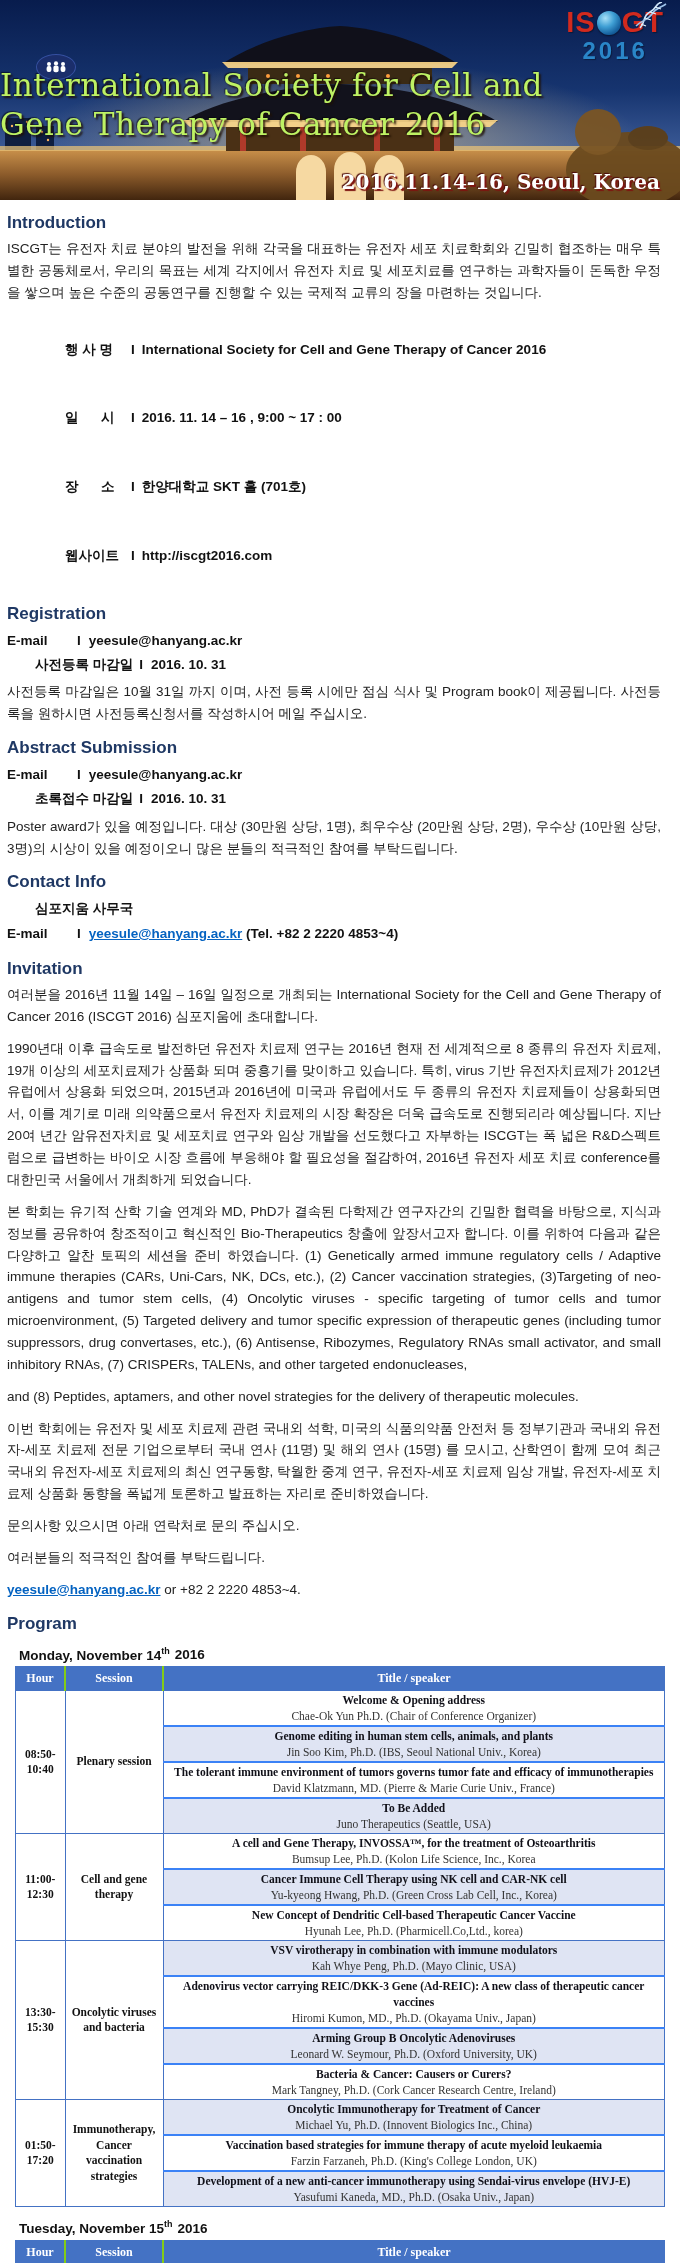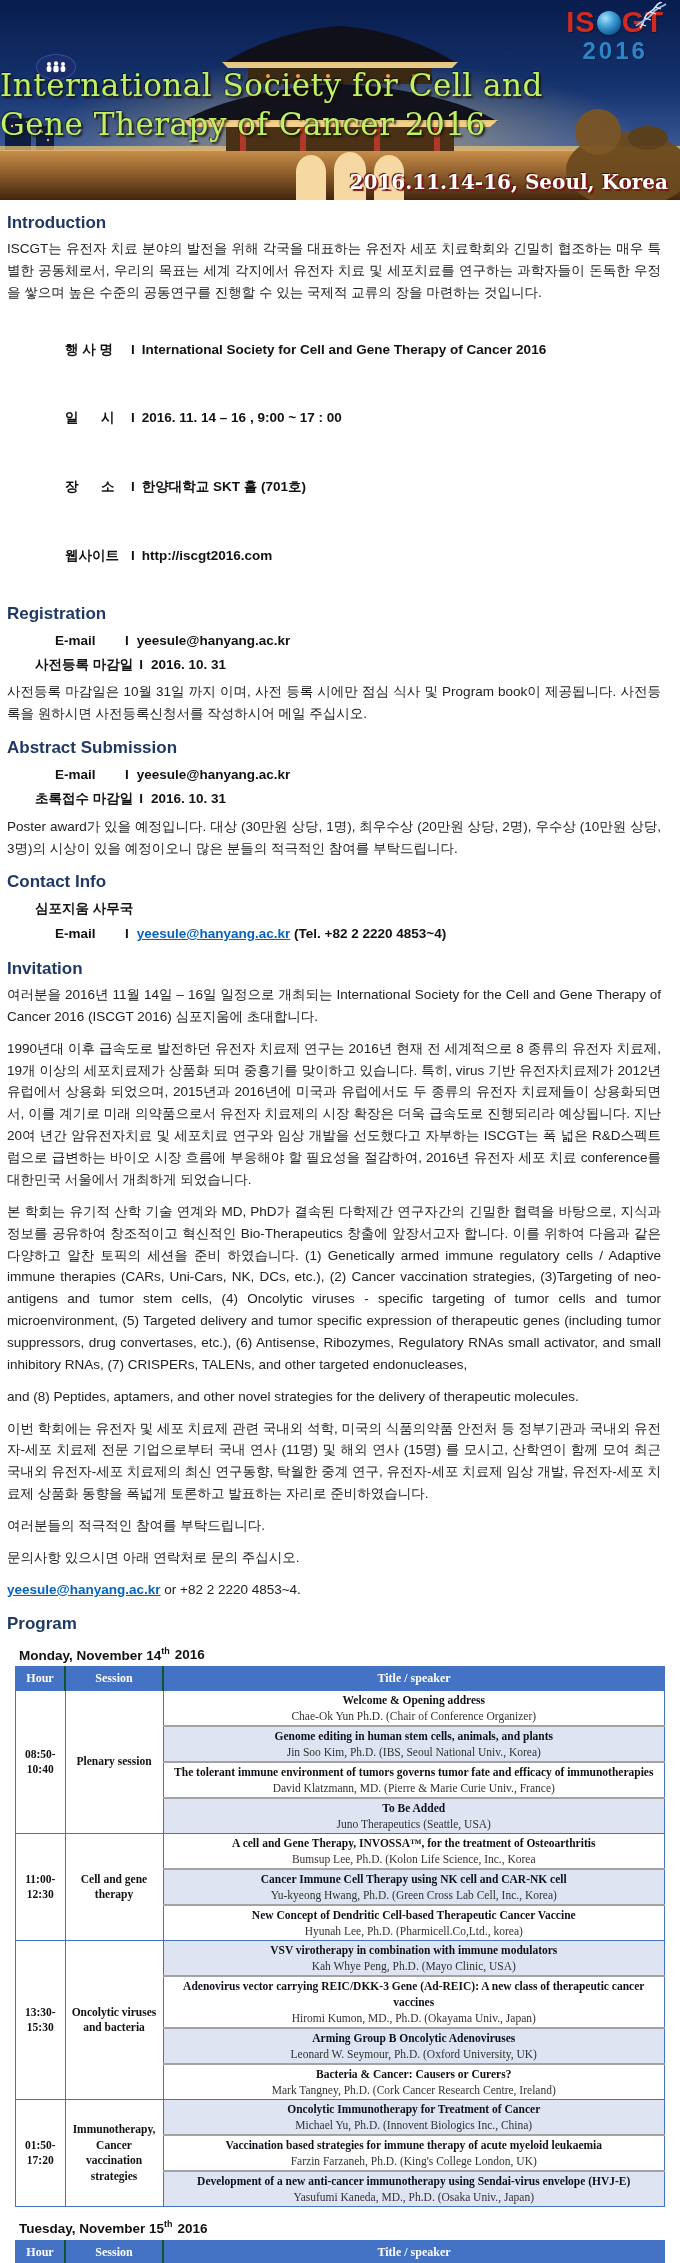--- a/index.html
+++ b/index.html
@@ -5,21 +5,21 @@
   html,body{margin:0;padding:0;background:#ffffff;}
   .page{width:680px;margin:0 auto;background:#fff;color:#1c1c1c;
         font-family:"Liberation Sans","DejaVu Sans",sans-serif;}
   
   .banner{position:relative;width:680px;height:200px;overflow:hidden;background:#0b1f4e;}
   .banner svg.scene{position:absolute;left:0;top:0;width:100%;height:100%;}
   .banner-title{position:absolute;left:0;top:66px;width:100%;text-align:left;
         font-family:"DejaVu Serif","Liberation Serif",serif;font-weight:normal;
         font-size:31px;line-height:1.25;color:#bef264;letter-spacing:.5px;
         text-shadow:2px 2px 2px rgba(30,15,0,.85),-1px -1px 1px rgba(0,0,0,.55);}
-  .banner-date{position:absolute;right:12px;bottom:6px;
+  .banner-date{position:absolute;right:20px;bottom:6px;
         font-family:"DejaVu Serif","Liberation Serif",serif;font-weight:bold;font-size:20px;
         color:#fff;text-shadow:2px 2px 1px #7e1410,-1px -1px 1px #4b0a08;}
   .iscgt-logo{position:absolute;top:8px;right:16px;text-align:center;line-height:1;}
   .logo-line{display:flex;align-items:center;justify-content:center;
         font-weight:bold;font-size:29px;color:#d22a1e;letter-spacing:1px;
         text-shadow:1px 1px 1px rgba(0,0,0,.35);}
   .globe{display:inline-block;width:24px;height:24px;border-radius:50%;margin:0 1px;
         background:radial-gradient(circle at 35% 30%,#a8e0f7 0%,#3f9fd4 38%,#17629f 70%,#0a3a6a 100%);
         box-shadow:0 1px 2px rgba(0,0,0,.5);}
   .logo-year{margin-top:2px;font-weight:bold;font-size:24px;letter-spacing:3px;color:#2a86c8;
@@ -29,40 +29,40 @@
         background:#1b2e6b;border:1px solid #3550a0;display:flex;align-items:center;justify-content:center;}
   
   main{padding:0 7px 10px 7px;}
   h2.sec{color:#1F3864;font-size:17px;font-weight:bold;margin:13px 0 5px 0;}
   p.body-text{font-size:13.5px;line-height:1.62;margin:4px 12px 10px 0;text-align:justify;color:#222;}
   .details{margin:12px 0 2px 28px;font-weight:bold;font-size:13.5px;line-height:1.7;color:#111;}
   .kv{white-space:pre-wrap;}
   .kv .lbl{display:inline-block;min-width:62px;white-space:pre;}
   .kv .sep{margin:0 7px 0 4px;}
   .indent1{margin-left:28px;}
-  .indent2{margin-left:48px;}
+  .indent2{}
   .mail-row{font-weight:bold;font-size:13.5px;line-height:1.8;color:#111;}
   .mail-row .lbl{display:inline-block;min-width:64px;}
   .mail-row .sep{margin:0 8px 0 6px;}
   a.link{color:#0563C1;text-decoration:underline;font-weight:bold;cursor:pointer;}
   .plain-link{font-weight:bold;}
   
   .day-label{margin:12px 0 4px 12px;font-size:13.5px;font-weight:bold;color:#111;}
   .day-label sup{font-size:9px;}
   .day-label .yr{margin-left:5px;}
   table.program{width:650px;margin:2px auto 12px auto;border-collapse:collapse;
         font-size:11.5px;table-layout:fixed;font-family:Liberation Serif, serif;}
   table.program th{background:#4472C4;color:#fff;font-weight:bold;font-size:12px;
         padding:4px 2px;border:1.5px solid #4472C4;}
-  table.program th + th{border-left:2px solid #14532d;}
+  table.program th + th{border-left:2px solid #84cc16;}
   th.h-hour{width:44px;} th.h-session{width:92px;}
   td.hour-cell,td.session-cell{border:1.5px solid #4472C4;background:#fff;
         text-align:center;font-weight:bold;color:#111;padding:2px;line-height:1.35;}
   td.talk-cell{border-left:1.5px solid #4472C4;border-right:1.5px solid #4472C4;
-        border-top:2px solid #a3a3a3;padding:1px 8px;text-align:center;line-height:16px;background:#fff;}
+        border-top:2px solid #3b82f6;padding:1px 8px;text-align:center;line-height:16px;background:#fff;}
   td.talk-cell.alt{background:#DFE4F3;}
   tr.sec-start td{border-top:1.5px solid #4472C4;}
   table.program{border:1.5px solid #4472C4;}
   .talk-title{font-weight:bold;color:#101018;}
   .talk-speaker{color:#333;}
 </style>
 </head>
 <body>
 
 <div class="page">
@@ -219,22 +219,22 @@
       <span class="lbl">E-mail</span><span class="sep">I</span><a class="link">yeesule@hanyang.ac.kr</a>
       <span>(Tel. +82 2 2220 4853~4)</span>
     </div>
 
     <h2 class="sec">Invitation</h2>
     <p class="body-text">여러분을 2016년 11월 14일 – 16일 일정으로 개최되는 International Society for the Cell and Gene Therapy of Cancer 2016 (ISCGT 2016) 심포지움에 초대합니다.</p>
     <p class="body-text">1990년대 이후 급속도로 발전하던 유전자 치료제 연구는 2016년 현재 전 세계적으로 8 종류의 유전자 치료제, 19개 이상의 세포치료제가 상품화 되며 중흥기를 맞이하고 있습니다. 특히, virus 기반 유전자치료제가 2012년 유럽에서 상용화 되었으며, 2015년과 2016년에 미국과 유럽에서도 두 종류의 유전자 치료제들이 상용화되면서, 이를 계기로 미래 의약품으로서 유전자 치료제의 시장 확장은 더욱 급속도로 진행되리라 예상됩니다. 지난 20여 년간 암유전자치료 및 세포치료 연구와 임상 개발을 선도했다고 자부하는 ISCGT는 폭 넓은 R&amp;D스펙트럼으로 급변하는 바이오 시장 흐름에 부응해야 할 필요성을 절감하여, 2016년 유전자 세포 치료 conference를 대한민국 서울에서 개최하게 되었습니다.</p>
     <p class="body-text">본 학회는 유기적 산학 기술 연계와 MD, PhD가 결속된 다학제간 연구자간의 긴밀한 협력을 바탕으로, 지식과 정보를 공유하여 창조적이고 혁신적인 Bio-Therapeutics 창출에 앞장서고자 합니다. 이를 위하여 다음과 같은 다양하고 알찬 토픽의 세션을 준비 하였습니다.  (1) Genetically armed immune regulatory cells / Adaptive immune therapies (CARs, Uni-Cars, NK, DCs, etc.), (2) Cancer vaccination strategies, (3)Targeting of neo-antigens and tumor stem cells, (4) Oncolytic viruses - specific targeting of tumor cells and tumor microenvironment, (5) Targeted delivery and tumor specific expression of therapeutic genes (including tumor suppressors, drug convertases, etc.), (6) Antisense, Ribozymes, Regulatory RNAs small activator, and small inhibitory RNAs, (7) CRISPERs, TALENs, and other targeted endonucleases,</p>
     <p class="body-text">and (8) Peptides, aptamers, and other novel strategies for the delivery of therapeutic molecules.</p>
     <p class="body-text">이번 학회에는 유전자 및 세포 치료제 관련 국내외 석학, 미국의 식품의약품 안전처 등 정부기관과 국내외 유전자-세포 치료제 전문 기업으로부터 국내 연사 (11명) 및 해외 연사 (15명) 를 모시고, 산학연이 함께 모여 최근 국내외 유전자-세포 치료제의 최신 연구동향, 탁월한 중계 연구, 유전자-세포 치료제 임상 개발, 유전자-세포 치료제 상품화 동향을 폭넓게 토론하고 발표하는 자리로 준비하였습니다.</p>
+    <p class="body-text">문의사항 있으시면 아래 연락처로 문의 주십시오.</p>
     <p class="body-text">여러분들의 적극적인 참여를 부탁드립니다.</p>
-    <p class="body-text">문의사항 있으시면 아래 연락처로 문의 주십시오.</p>
     <p class="body-text">
       <a class="link">yeesule@hanyang.ac.kr</a><span> or +82 2 2220 4853~4.</span>
     </p>
 
     <h2 class="sec">Program</h2>
 
     <div class="day-label">
       <span>Monday, November 14</span><sup>th</sup><span class="yr">2016</span>
     </div>
     <table class="program">

